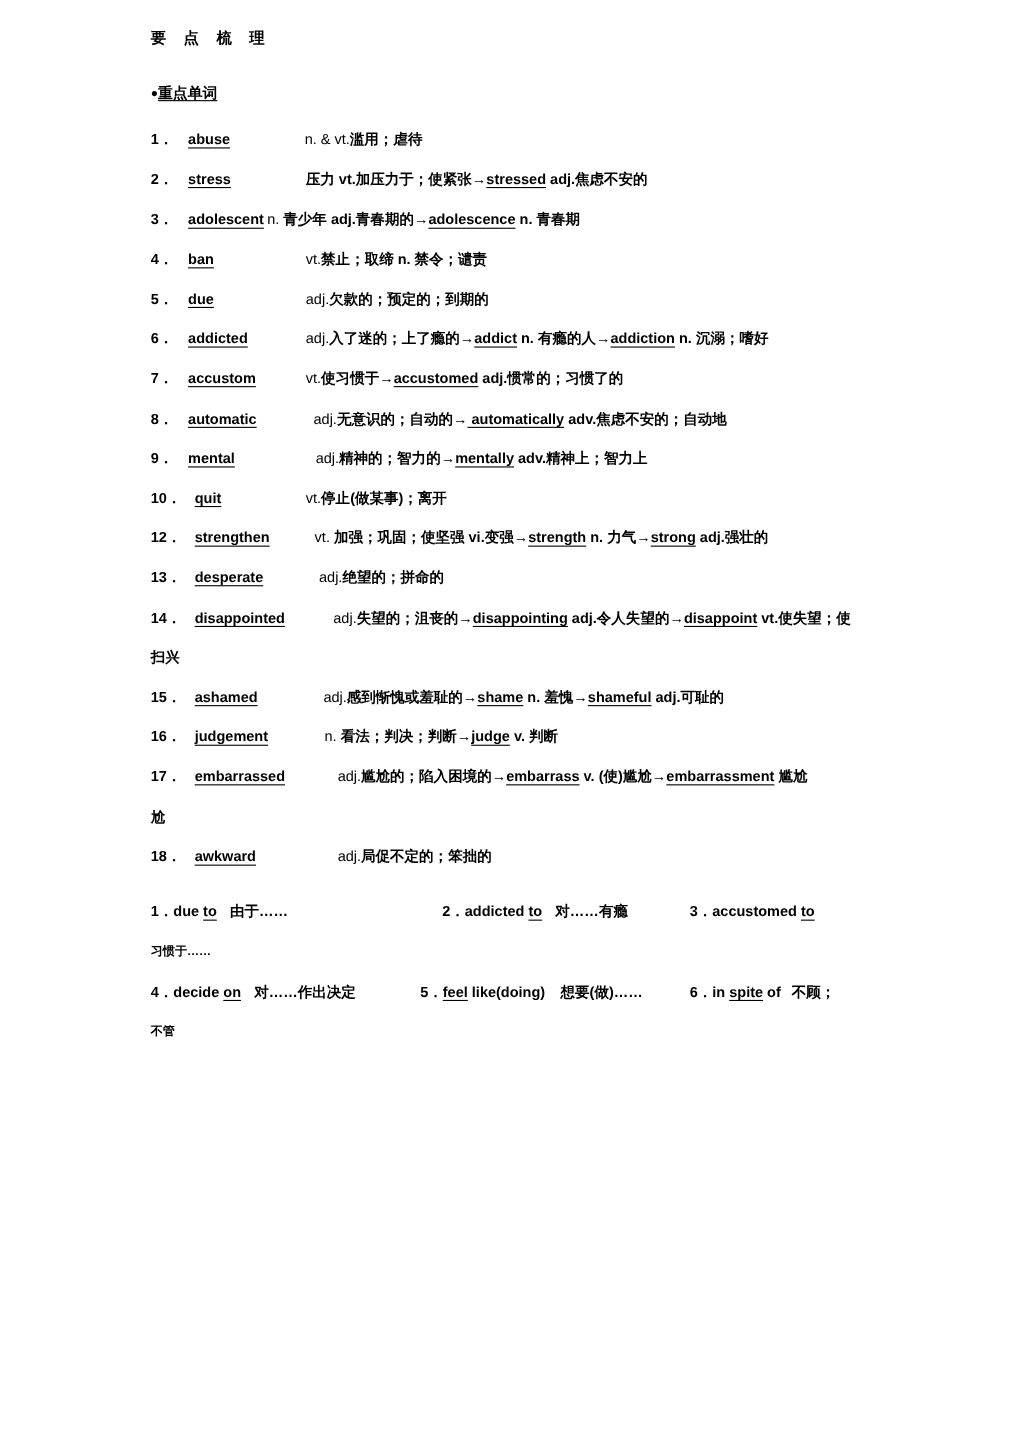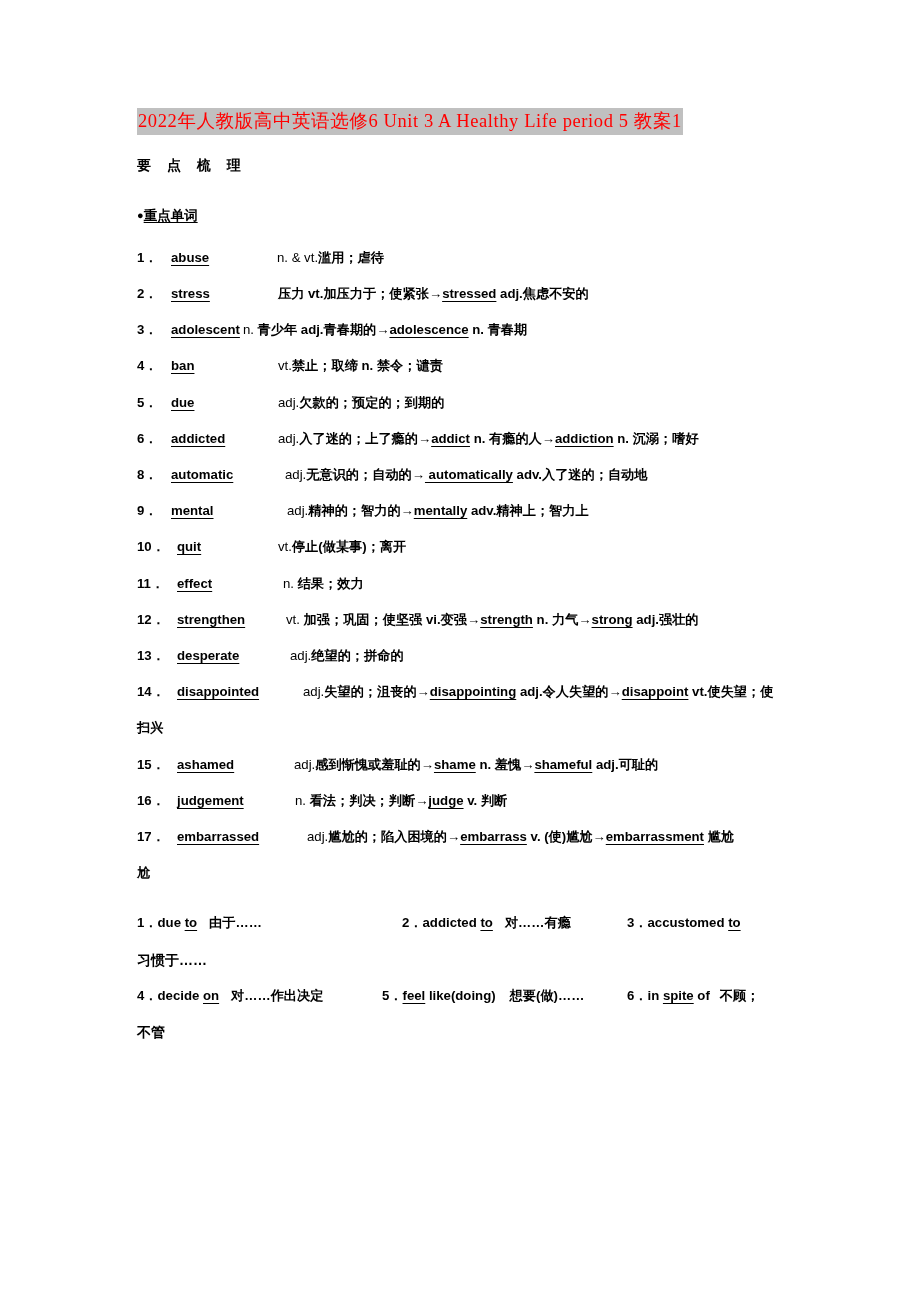--- a/index.html
+++ b/index.html
@@ -121,78 +121,76 @@
     font-weight: bold;
     white-space: nowrap;
   }
   .pitem { display: inline-block; }
   .pu {
     text-decoration: underline;
     text-underline-offset: 2.5px;
   }
   .pmean { font-weight: bold; }
   .pcont {
-    font-size: 14px;
+    font-size: 11px;
     line-height: 36.2px;
     font-weight: bold;
   }
   .gap-sm { display: inline-block; }
 </style>
 </head>
 <body>
 
 <div class="page">
   <div class="content">
 
-    <div class="doc-title-row">
-      <span class="doc-title">2022年人教版高中英语选修6 Unit 3 A Healthy Life period 5 教案1</span>
-    </div>
 
     <div class="h-main">要 点 梳 理</div>
 
     <div class="h-sub"><span class="bullet">●</span><span class="u">重点单词</span></div>
 
     <div class="words">
 
       <div class="entry"><span class="num c-num">1．</span><span class="hw" style="width:94px">abuse</span><span class="sp-def" style="width:12px"></span><span class="def">n. &amp; vt.</span><span class="cn">滥用；虐待</span></div>
 
       <div class="entry"><span class="num c-num">2．</span><span class="hw" style="width:65px">stress</span><span class="sp-def" style="width:42px"></span><span class="cn">压力  vt.加压力于；使紧张</span><span class="cn">→</span><span class="der">stressed</span><span class="cn"> adj.焦虑不安的</span></div>
 
       <div class="entry"><span class="num c-num">3．</span><span class="hw">adolescent</span><span class="def" style="padding-left:3px">n.</span><span class="cn">  青少年  adj.青春期的</span><span class="cn">→</span><span class="der">adolescence</span><span class="cn"> n.  青春期</span></div>
 
       <div class="entry"><span class="num c-num">4．</span><span class="hw" style="width:72px">ban</span><span class="sp-def" style="width:35px"></span><span class="def">vt.</span><span class="cn">禁止；取缔  n.  禁令；谴责</span></div>
 
       <div class="entry"><span class="num c-num">5．</span><span class="hw" style="width:72px">due</span><span class="sp-def" style="width:35px"></span><span class="def">adj.</span><span class="cn">欠款的；预定的；到期的</span></div>
 
       <div class="entry"><span class="num c-num">6．</span><span class="hw" style="width:96px">addicted</span><span class="sp-def" style="width:11px"></span><span class="def">adj.</span><span class="cn">入了迷的；上了瘾的</span><span class="cn">→</span><span class="der">addict</span><span class="cn"> n.  有瘾的人</span><span class="cn">→</span><span class="der">addiction</span><span class="cn"> n.  沉溺；嗜好</span></div>
 
-
-      <div class="entry"><span class="num c-num">8．</span><span class="hw" style="width:96px">automatic</span><span class="sp-def" style="width:18px"></span><span class="def">adj.</span><span class="cn">无意识的；自动的</span><span class="cn">→</span><span class="der"> automatically</span><span class="cn"> adv.入了迷的；自动地</span></div>
+      <div class="entry"><span class="num c-num">7．</span><span class="hw" style="width:96px">accustom</span><span class="sp-def" style="width:11px"></span><span class="def">vt.</span><span class="cn">使习惯于</span><span class="cn">→</span><span class="der">accustomed</span><span class="cn"> adj.惯常的；习惯了的</span></div>
+
+      <div class="entry"><span class="num c-num">8．</span><span class="hw" style="width:96px">automatic</span><span class="sp-def" style="width:18px"></span><span class="def">adj.</span><span class="cn">无意识的；自动的</span><span class="cn">→</span><span class="der"> automatically</span><span class="cn"> adv.焦虑不安的；自动地</span></div>
 
       <div class="entry"><span class="num c-num">9．</span><span class="hw" style="width:96px">mental</span><span class="sp-def" style="width:20px"></span><span class="def">adj.</span><span class="cn">精神的；智力的</span><span class="cn">→</span><span class="der">mentally</span><span class="cn"> adv.精神上；智力上</span></div>
 
       <div class="entry"><span class="num c-num wide">10．</span><span class="hw" style="width:60px">quit</span><span class="sp-def" style="width:41px"></span><span class="def">vt.</span><span class="cn">停止(做某事)；离开</span></div>
 
-      <div class="entry"><span class="num c-num wide">11．</span><span class="hw" style="width:60px">effect</span><span class="sp-def" style="width:46px"></span><span class="def">n.</span><span class="cn">  结果；效力</span></div>
 
       <div class="entry"><span class="num c-num wide">12．</span><span class="hw" style="width:102px">strengthen</span><span class="sp-def" style="width:7px"></span><span class="def">vt.</span><span class="cn"> 加强；巩固；使坚强  vi.变强</span><span class="cn">→</span><span class="der">strength</span><span class="cn"> n.  力气</span><span class="cn">→</span><span class="der">strong</span><span class="cn"> adj.强壮的</span></div>
 
       <div class="entry"><span class="num c-num wide">13．</span><span class="hw" style="width:92px">desperate</span><span class="sp-def" style="width:21px"></span><span class="def">adj.</span><span class="cn">绝望的；拼命的</span></div>
 
       <div class="entry wrap"><span class="num c-num wide">14．</span><span class="hw" style="width:116px">disappointed</span><span class="sp-def" style="width:10px"></span><span class="def">adj.</span><span class="cn">失望的；沮丧的</span><span class="cn">→</span><span class="der">disappointing</span><span class="cn"> adj.令人失望的</span><span class="cn">→</span><span class="der">disappoint</span><span class="cn"> vt.使失望；使扫兴</span></div>
 
 
       <div class="entry"><span class="num c-num wide">15．</span><span class="hw" style="width:96px">ashamed</span><span class="sp-def" style="width:21px"></span><span class="def">adj.</span><span class="cn">感到惭愧或羞耻的</span><span class="cn">→</span><span class="der">shame</span><span class="cn"> n.  羞愧</span><span class="cn">→</span><span class="der">shameful</span><span class="cn"> adj.可耻的</span></div>
 
       <div class="entry"><span class="num c-num wide">16．</span><span class="hw" style="width:110px">judgement</span><span class="sp-def" style="width:8px"></span><span class="def">n.</span><span class="cn">  看法；判决；判断</span><span class="cn">→</span><span class="der">judge</span><span class="cn"> v.  判断</span></div>
 
       <div class="entry wrap"><span class="num c-num wide">17．</span><span class="hw" style="width:113px">embarrassed</span><span class="sp-def" style="width:17px"></span><span class="def">adj.</span><span class="cn">尴尬的；陷入困境的</span><span class="cn">→</span><span class="der">embarrass</span><span class="cn"> v.  (使)尴尬</span><span class="cn">→</span><span class="der">embarrassment</span><span class="cn"> 尴尬</span></div>
 
       <div class="cont">尬</div>
 
+      <div class="entry"><span class="num c-num wide">18．</span><span class="hw" style="width:96px">awkward</span><span class="sp-def" style="width:34px"></span><span class="def">adj.</span><span class="cn">局促不定的；笨拙的</span></div>
 
     </div>
 
 
     <div class="phrases">
 
       <div class="prow"><span class="pitem" style="width:265px"><span>1．</span><span>due </span><span class="pu">to</span><span></span><span class="gap-sm" style="width:12px"></span><span class="pmean">由于……</span></span><span class="pitem" style="width:225px"><span>2．</span><span>addicted </span><span class="pu">to</span><span></span><span class="gap-sm" style="width:12px"></span><span class="pmean">对……有瘾</span></span><span class="pitem"><span>3．</span><span>accustomed </span><span class="pu">to</span><span></span></span></div>
 
       <div class="pcont">习惯于……</div>
 

